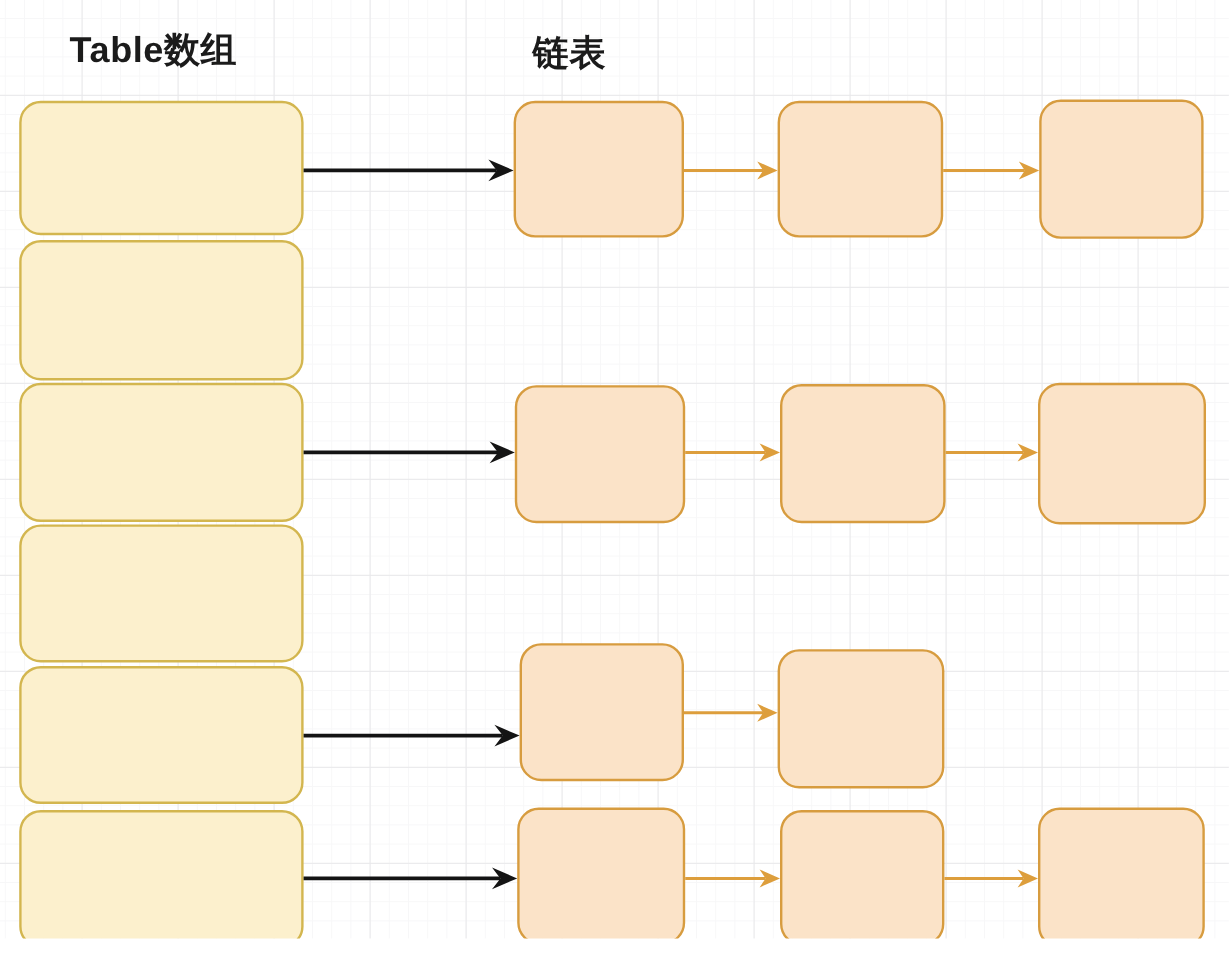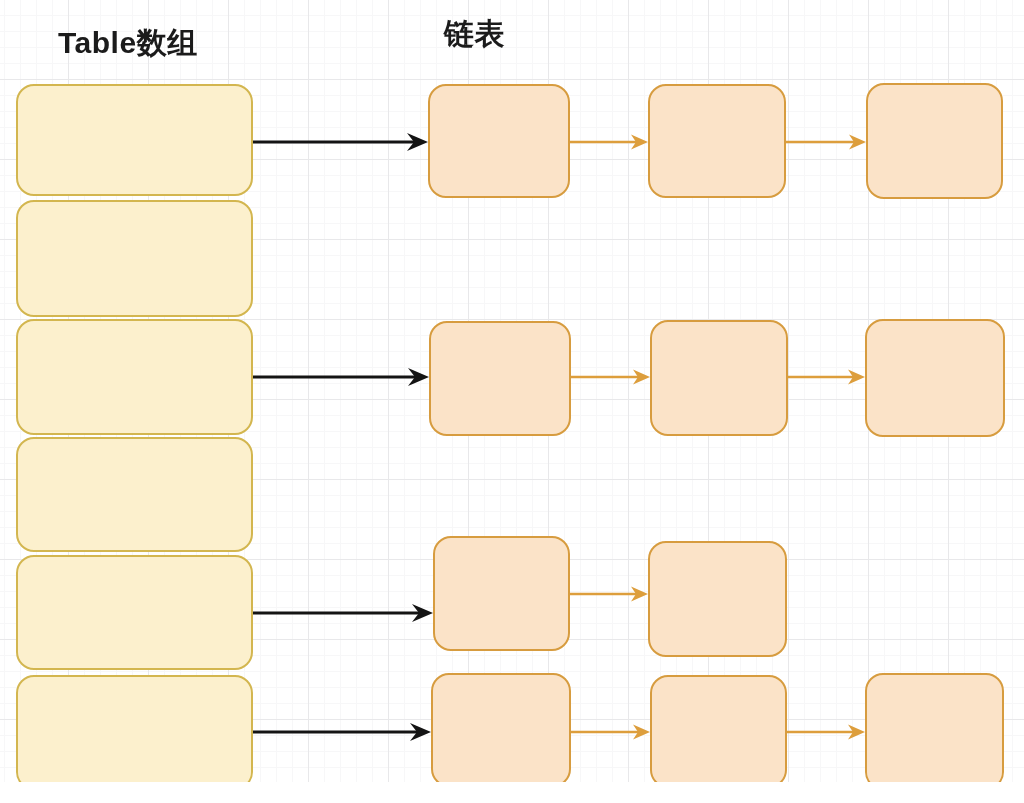--- a/index.html
+++ b/index.html
@@ -13,21 +13,21 @@
       linear-gradient(to right, var(--grid-minor,#f7f7f8) 1px, transparent 1px),
       linear-gradient(to bottom, var(--grid-minor,#f7f7f8) 1px, transparent 1px);
     background-size:80px 80px,80px 80px,16px 16px,16px 16px;
     background-position:68px 79px,68px 79px,4px 15px,4px 15px;
   }
   .title{
     position:absolute;font-size:30px;font-weight:600;line-height:36px;
     color:var(--title-color,#1b1b1b);white-space:nowrap;letter-spacing:0.5px;
   }
   .title-table{left:58px;top:25px;}
-  .title-list{left:444px;top:16px;}
+  .title-list{left:444px;top:27px;}
   .table-cell{
     position:absolute;box-sizing:border-box;border-radius:18px;
     background:var(--table-fill,#fcf0cd);border:2px solid var(--table-border,#d3b64f);
   }
   .list-node{
     position:absolute;box-sizing:border-box;border-radius:18px;
     background:var(--node-fill,#fbe3c8);border:2.5px solid var(--node-border,#d79c3f);
   }
   #arrows{position:absolute;left:0;top:0;pointer-events:none;}
 </style>

